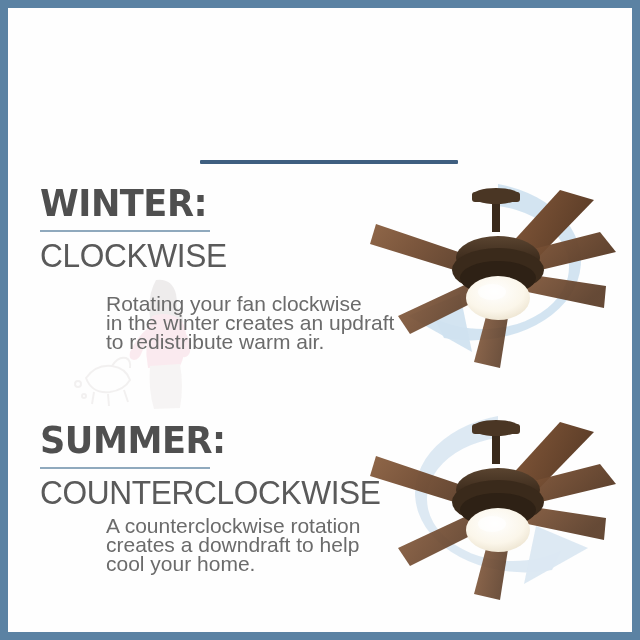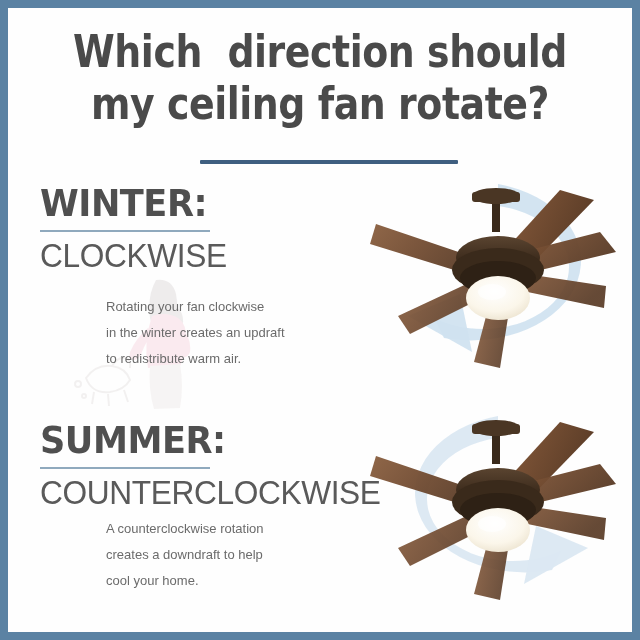--- a/index.html
+++ b/index.html
@@ -82,22 +82,22 @@
     line-height: 36px;
     color: #5a5a5a;
     letter-spacing: -0.4px;
     transform: scaleX(0.96);
     transform-origin: left center;
   }
   .body-copy {
     position: absolute;
     left: 98px;
     font-family: "Liberation Sans", sans-serif;
-    font-size: 13px;
-    line-height: 26px;
+    font-size: 21px;
+    line-height: 19px;
     color: #6b6b6b;
     white-space: pre-line;
   }
 
   
   .fan-art {
     position: absolute;
     width: 300px;
     height: 215px;
   }
@@ -114,24 +114,20 @@
     pointer-events: none;
   }
   .deco-woman svg { width: 100%; height: 100%; display: block; }
 </style>
 </head>
 <body>
 
 <div id="infographic">
   <div class="canvas">
 
-    <div class="title-block">
-      <div class="title-line">Which  direction should</div>
-      <div class="title-line">my ceiling fan rotate?</div>
-    </div>
     <div class="title-divider"></div>
 
     <div class="section">
 
       <div class="fan-art" style="left:340px; top:158px;">
         <svg viewBox="0 0 300 215" xmlns="http://www.w3.org/2000/svg">
           <defs>
             <radialGradient id="lightW" cx="45%" cy="35%" r="70%">
               <stop offset="0%" stop-color="#ffffff"></stop>
               <stop offset="65%" stop-color="#fbf6ea"></stop>

